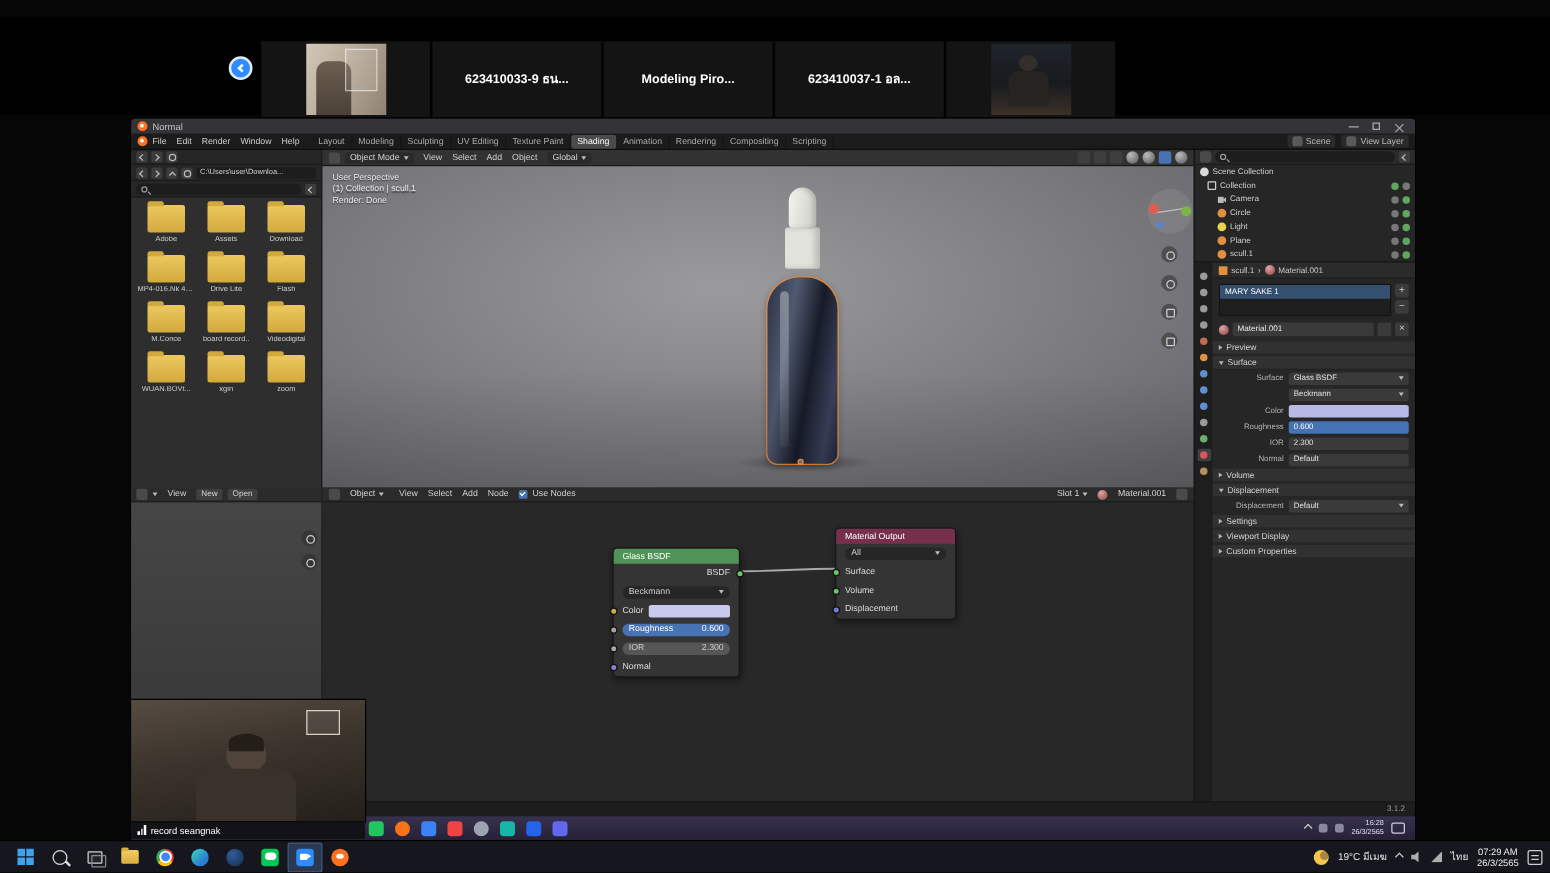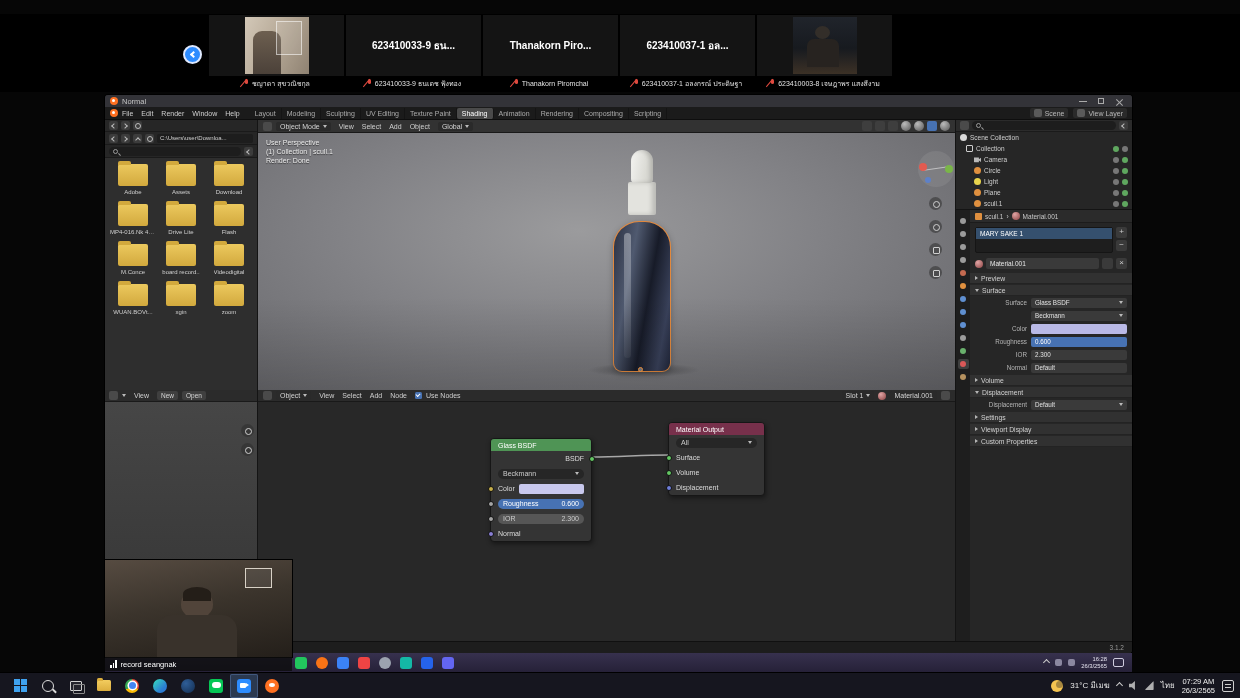--- a/index.html
+++ b/index.html
@@ -17,21 +17,21 @@
   .ic-min{width:8px;border-top:1px solid #555}
   .ic-max{width:7px;height:7px;border:1px solid #555}
   .ic-x{position:relative;width:9px;height:9px}
   .ic-x::before,.ic-x::after{content:"";position:absolute;left:4px;top:0;width:1px;height:11px;background:#555}
   .ic-x::before{transform:rotate(45deg)}.ic-x::after{transform:rotate(-45deg)}
 
   
   .strip{left:0;top:14px;width:1240px;height:78px;background:#000}
   .back-btn{left:183px;top:31px;width:19px;height:19px;border-radius:50%;background:#2d8cff;border:2px solid #dfe9ff;display:flex;align-items:center;justify-content:center;cursor:pointer}
   .chev-left{width:5px;height:5px;border-left:2px solid #fff;border-bottom:2px solid #fff;transform:rotate(45deg);margin-left:2px}
-  .tiles{left:208px;top:0;display:flex}
+  .tiles{left:208px;top:18px;display:flex}
   .tilewrap{width:137px;display:flex;flex-direction:column}
   .tile{height:63px;background:#141414;border:1px solid #000;display:flex;align-items:center;justify-content:center;position:relative;overflow:hidden}
   .tile-label{font-size:10px;font-weight:bold;color:#fff;text-align:center;line-height:12px;padding:0 4px}
   .namebar{height:10px;display:flex;align-items:center;justify-content:center;gap:3px;margin-top:1px}
   .pname{font-size:7px;color:#e2e2e2;white-space:nowrap;overflow:hidden;text-overflow:ellipsis;max-width:126px}
   .mic{width:6px;height:8px;position:relative;flex:0 0 auto}
   .mic::before{content:"";position:absolute;left:2px;top:0;width:3px;height:5px;background:#e04a3f;border-radius:1.5px}
   .mic::after{content:"";position:absolute;left:0;top:-1px;width:1px;height:10px;background:#e04a3f;transform:rotate(40deg)}
   .photo1{width:64px;height:57px;background:linear-gradient(115deg,#d3c8b8 0%,#b8ab99 45%,#8f8272 100%);position:relative}
   .photo1::before{content:"";position:absolute;left:8px;top:14px;width:28px;height:43px;background:linear-gradient(#6d5f50,#4b4139);border-radius:9px 9px 0 0}
@@ -258,21 +258,21 @@
             <span class="tile-label">623410033-9 ธน...</span>
           </div>
         <div class="namebar">
           <span class="mic"></span>
           <span class="pname">623410033-9 ธนเดช ฟุ้งทอง</span>
         </div>
       </div>
 
       <div class="tilewrap">
         <div class="tile">
-            <span class="tile-label">Thanakorn Piro...</span>
+            <span class="tile-label">Modeling Piro...</span>
           </div>
         <div class="namebar">
           <span class="mic"></span>
           <span class="pname">Thanakorn Piromchai</span>
         </div>
       </div>
 
 
       <div class="tilewrap">
         <div class="tile">
@@ -879,21 +879,21 @@
       </span>
     <span class="tb-btn active">
         <span class="tb-zoom"></span>
       </span>
     <span class="tb-btn">
         <span class="tb-blender"></span>
       </span>
 
     <span class="tb-right">
       <span class="moon"></span>
-      <span class="tb-txt">31°C มีเมฆ</span>
+      <span class="tb-txt">19°C มีเมฆ</span>
       <span class="chev-up"></span>
       <span class="tray-ic spk"></span>
       <span class="tray-ic net"></span>
       <span class="tb-txt">ไทย</span>
       <span class="clock">
         <div>07:29 AM</div>
         <div>26/3/2565</div>
       </span>
       <span class="notif"></span>
     </span>

